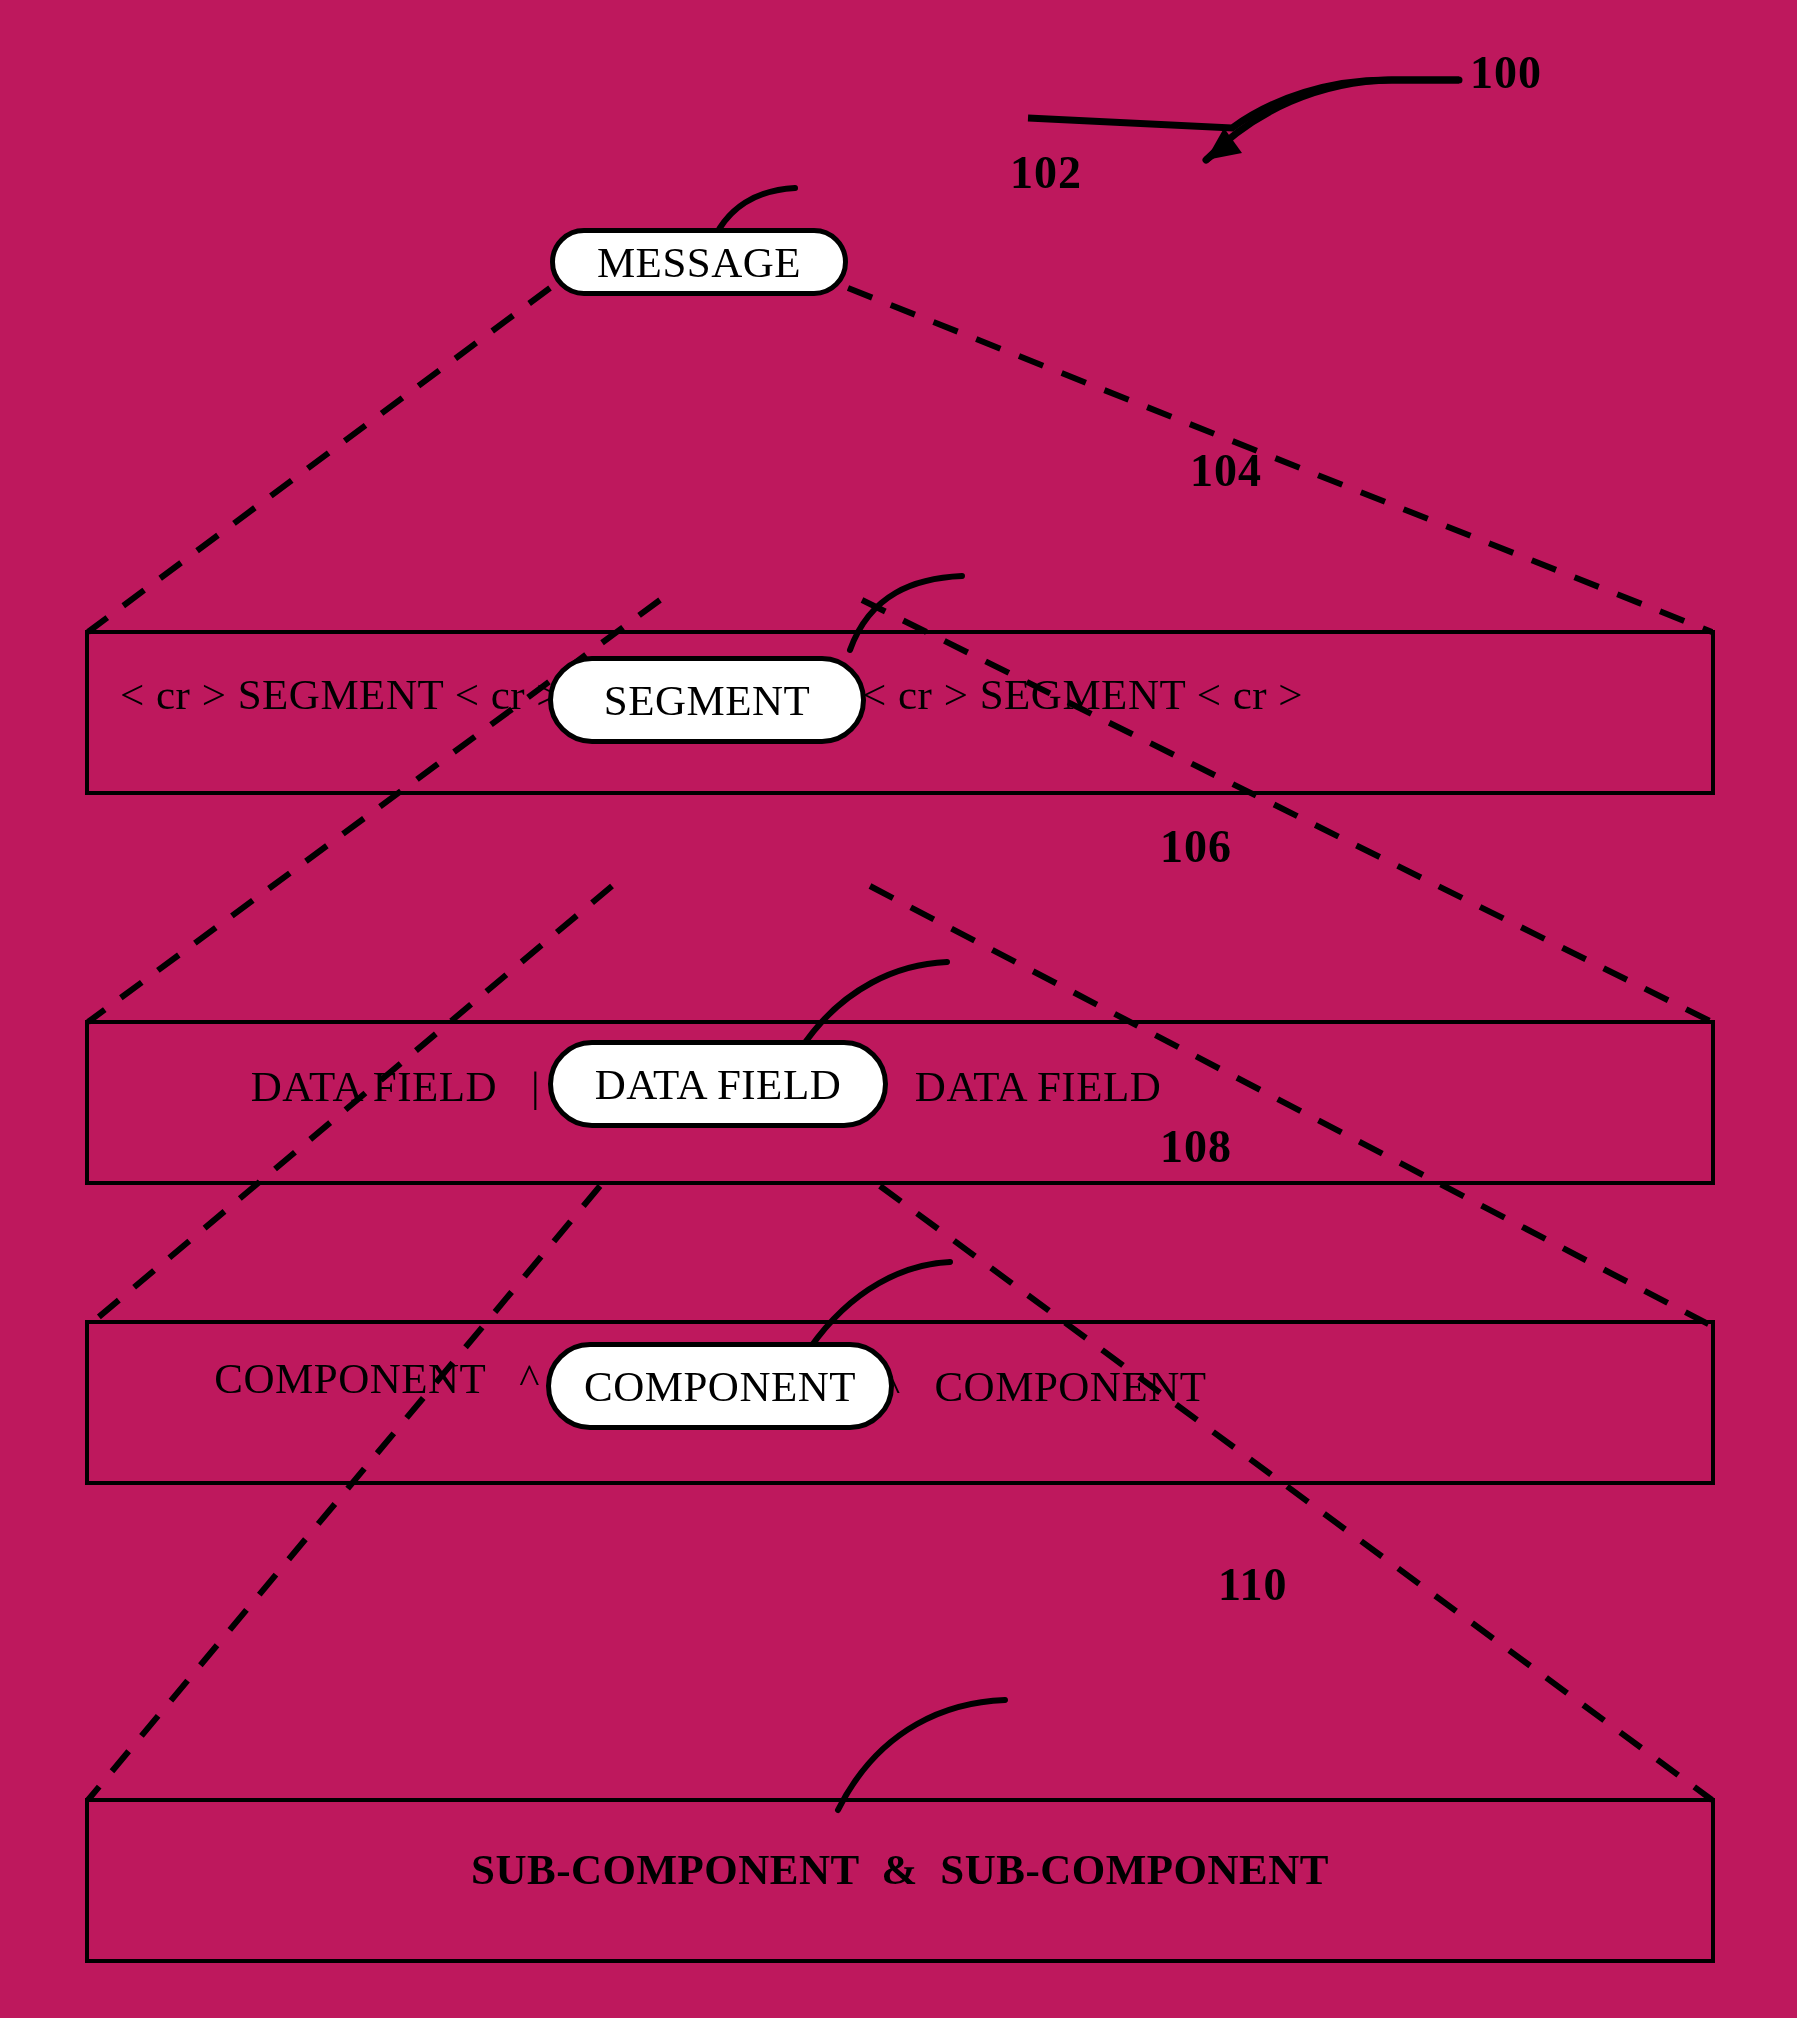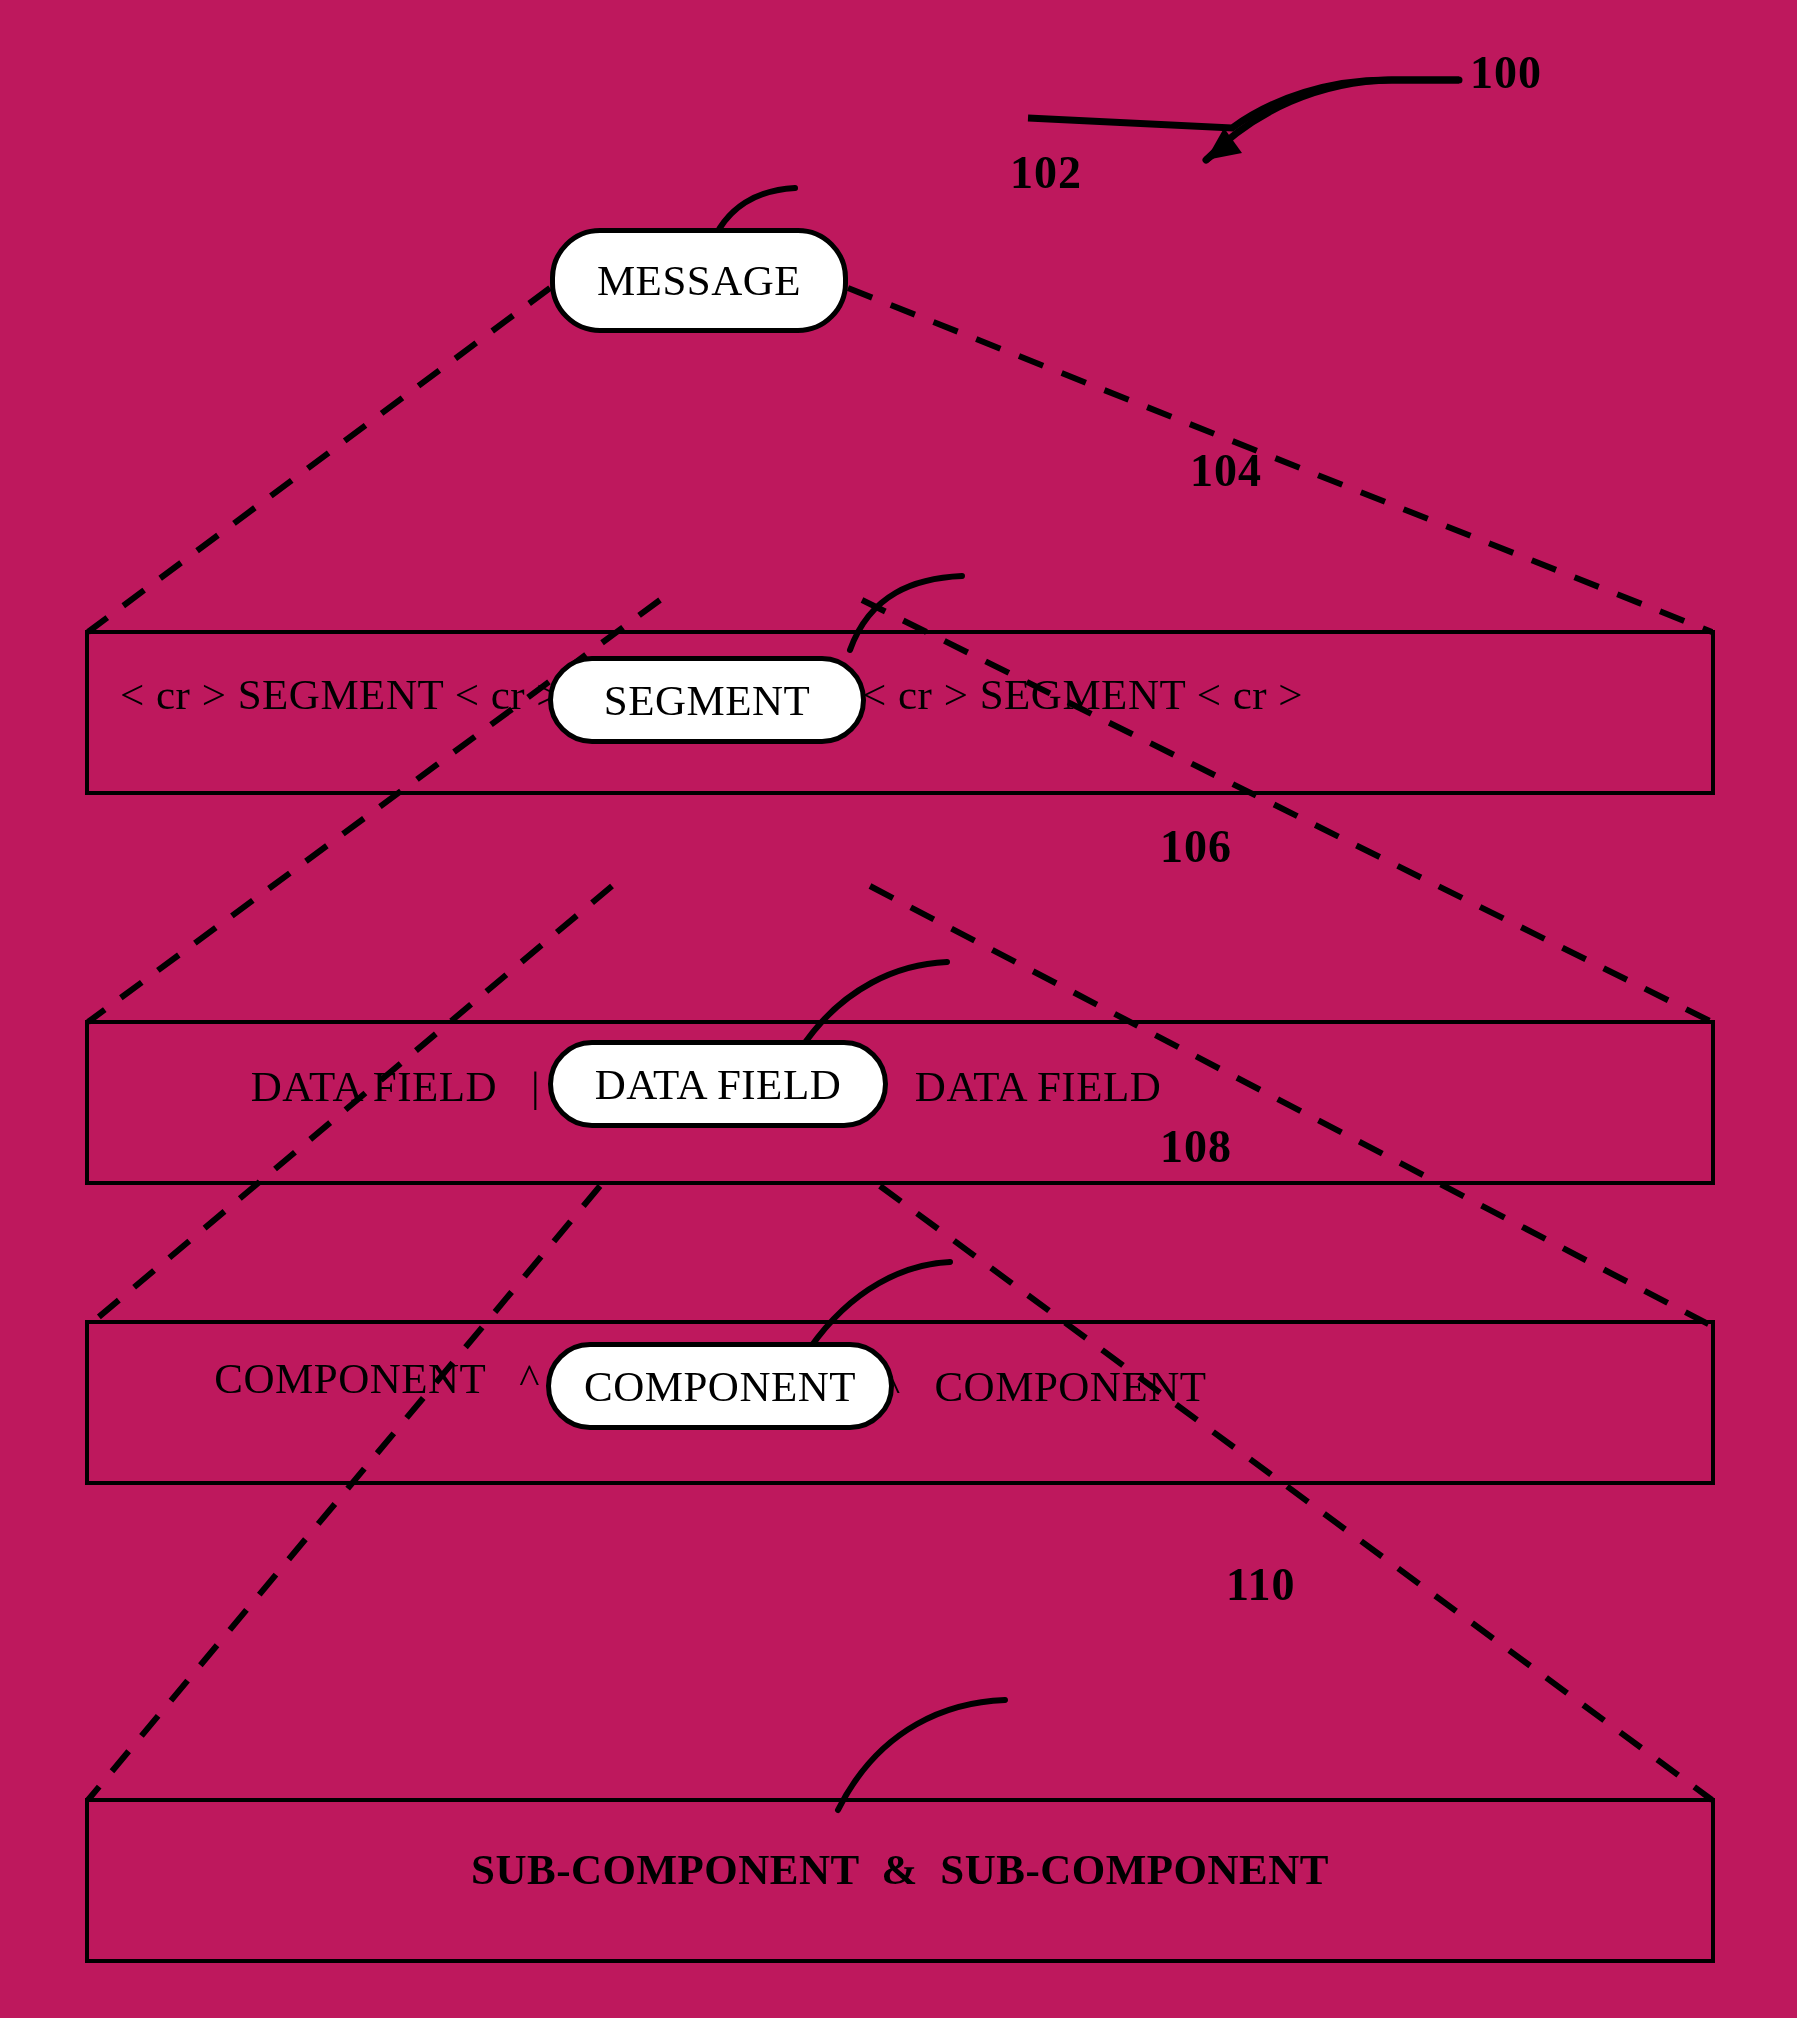--- a/index.html
+++ b/index.html
@@ -128,23 +128,23 @@
   <div class="ref-num" style="left:1470px; top:46px;">100</div>
 
   <div class="ref-num" style="left:1010px; top:146px;">102</div>
 
   <div class="ref-num" style="left:1178px; top:444px;margin-left:12px;">104</div>
 
   <div class="ref-num" style="left:1160px; top:820px;">106</div>
 
   <div class="ref-num" style="left:1112px; top:1120px;margin-left:48px;">108</div>
 
-  <div class="ref-num" style="left:1218px; top:1558px;margin-left:8px;">110</div>
+  <div class="ref-num" style="left:1218px; top:1558px;">110</div>
 
-  <div class="capsule" style="left:550px; top:228px; width:298px; height:105px;">
+  <div class="capsule" style="left:550px; top:228px; width:298px; height:68px;">
     <span>MESSAGE</span>
   </div>
 
   <div class="level-bar" style="left:85px; top:630px; width:1630px; height:165px;"></div>
 
   <div class="bar-text left" style="left:120px; top:670px; width:420px;">&lt; cr &gt; SEGMENT &lt; cr &gt;</div>
 
   <div class="bar-text right" style="left:862px; top:670px; width:700px;">&lt; cr &gt; SEGMENT &lt; cr &gt;</div>
 
   <div class="capsule" style="left:548px; top:656px; width:318px; height:88px;justify-content:center;">

